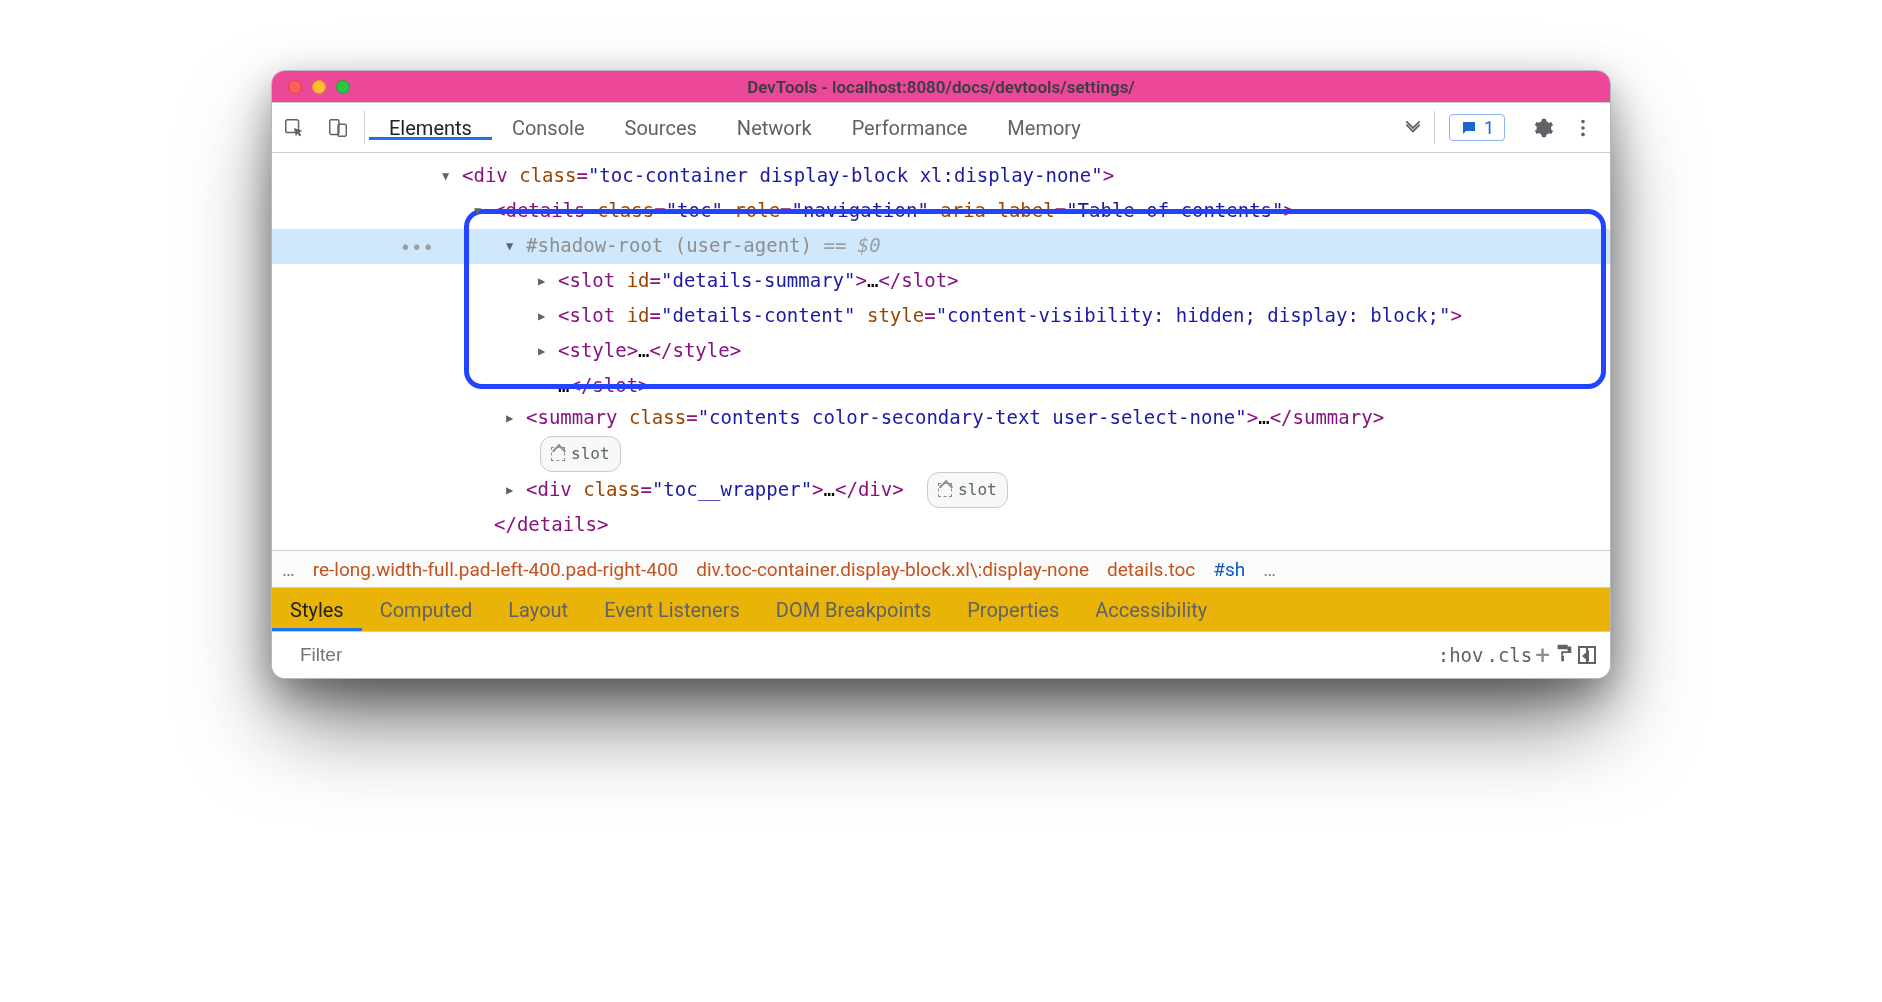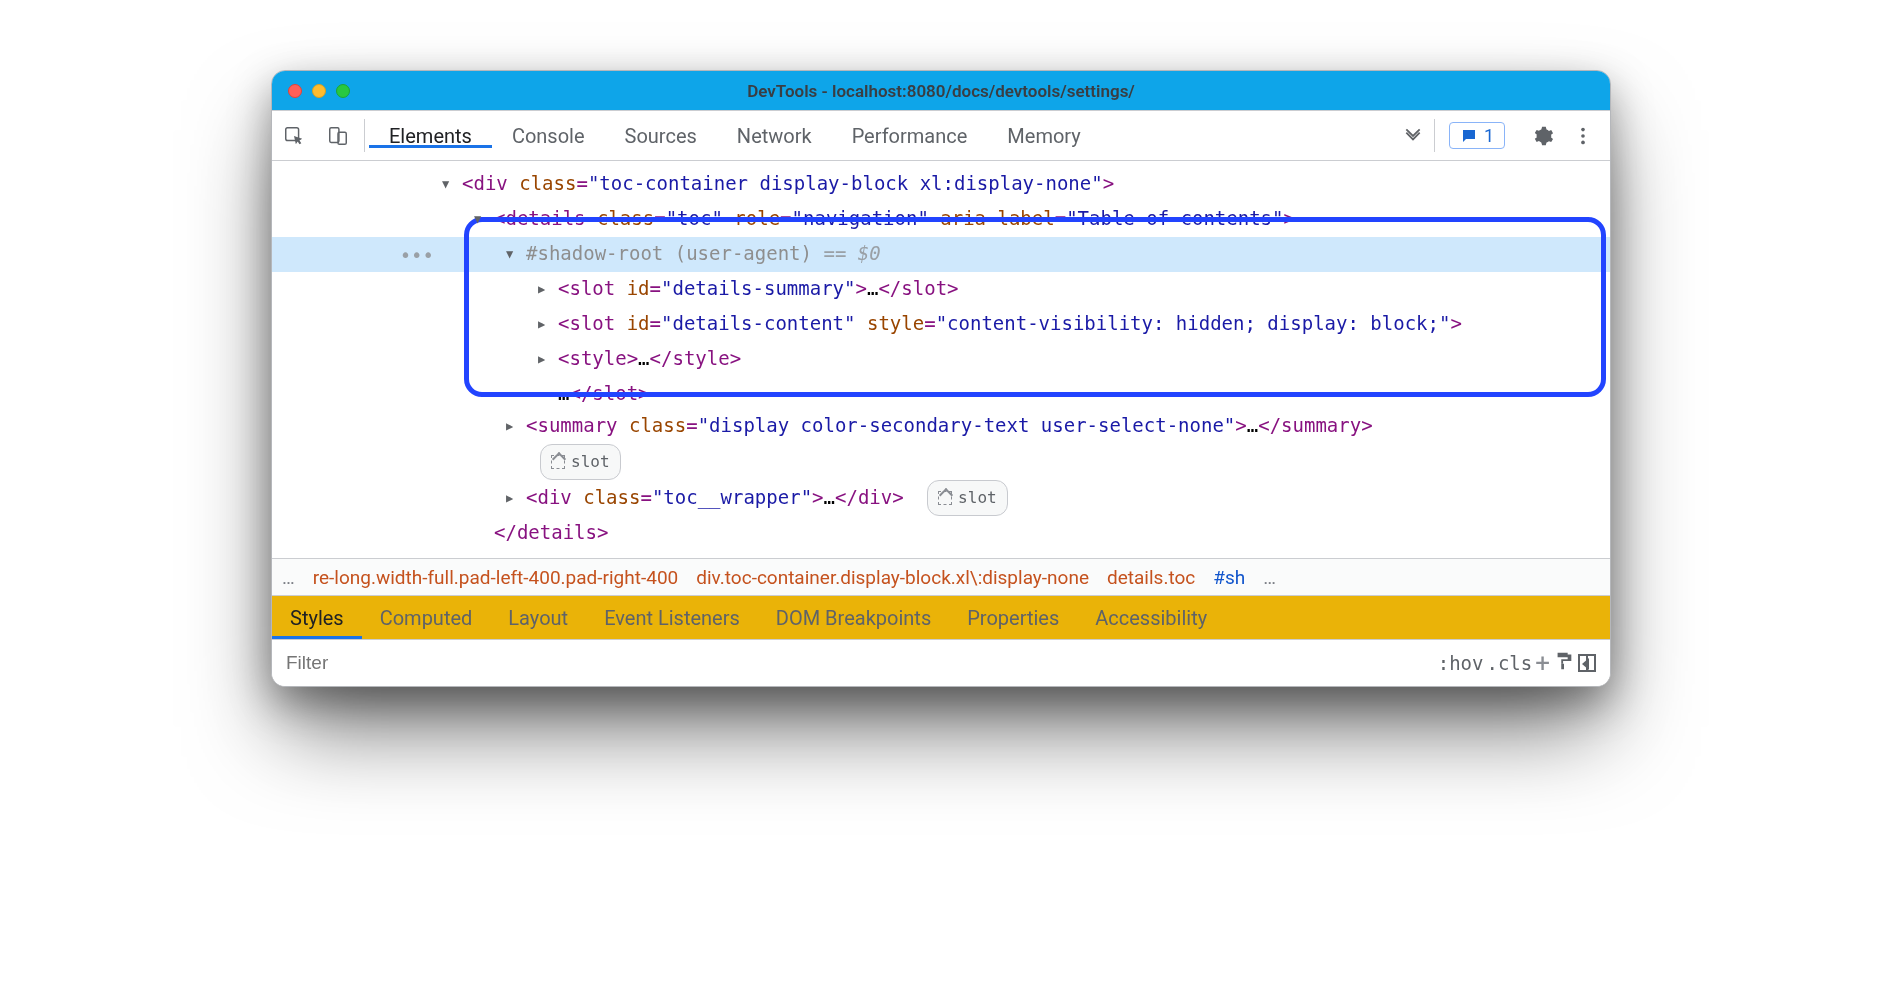--- a/index.html
+++ b/index.html
@@ -25,21 +25,21 @@
   .window{
     width:1340px;
     border-radius:14px;
     background:var(--panel-bg);
     box-shadow:0 50px 90px -10px rgba(0,0,0,.55), 0 15px 40px rgba(0,0,0,.35);
     border:1px solid #b5b7bb;
     overflow:hidden;
   }
 
   
-  .titlebar{display:flex;align-items:center;height:40px;background:#0ea5e9;border-bottom:1px solid var(--border);position:relative}
+  .titlebar{display:flex;align-items:center;height:32px;background:#ec4899;border-bottom:1px solid var(--border);position:relative}
   .traffic{display:flex;gap:10px;padding-left:16px}
   .dot{width:14px;height:14px;border-radius:50%}
   .dot.red{background:#ff5f57;border:1px solid #e24238}
   .dot.yellow{background:#febc2e;border:1px solid #d6a022}
   .dot.green{background:#28c840;border:1px solid #1ea533}
   .title{position:absolute;left:0;right:0;text-align:center;font-size:17px;font-weight:600;color:#3a3d42;pointer-events:none}
 
   
   .toolbar{display:flex;align-items:stretch;height:50px;border-bottom:1px solid var(--border);background:var(--toolbar-bg)}
   .tool-icon{width:44px;display:flex;align-items:center;justify-content:center;color:#5f6368}
@@ -89,21 +89,21 @@
   .crumb.link{color:var(--link)}
   .crumbs .ell{color:#7c7f86}
 
   
   .subtabs{display:flex;align-items:stretch;height:44px;border-bottom:1px solid var(--border);background:#eab308}
   .subtab{display:flex;align-items:center;padding:0 18px;font-size:20px;color:#5f6368}
   .subtab.active{color:#202124;box-shadow:inset 0 -3px 0 0 var(--tab-active)}
 
   
   .filterbar{display:flex;align-items:center;height:46px;background:#fff}
-  .filter-input{flex:1;border:none;font-size:19px;padding:0 14px;color:#9aa0a6;outline:none;background:transparent}
+  .filter-input{flex:1;border:none;font-size:19px;padding:0 28px;color:#9aa0a6;outline:none;background:transparent}
   .fb-tools{display:flex;align-items:center;gap:3px;padding:0 14px;color:#5f6368;font-family:var(--mono);font-size:19px}
   .fb-tools .plus{font-family:var(--sans);font-size:26px;line-height:1;color:#8a8d93}
   .fb-tools svg{width:22px;height:22px;fill:#5f6368}
   .panel-toggle{border:2px solid #5f6368;width:18px;height:18px;position:relative}
   .panel-toggle::before{content:"";position:absolute;right:-1px;top:-1px;bottom:-1px;width:7px;border-left:2px solid #5f6368}
   .panel-toggle .tri{position:absolute;left:2px;top:2px;border-top:6px solid transparent;border-bottom:6px solid transparent;border-right:7px solid #5f6368}
 
 </style>
 </head>
 <body>
@@ -229,21 +229,21 @@
         <div class="gutter"></div>
         <div class="content ind4" style="padding-left:116px">
           <span>…</span><span class="punct">&lt;/</span><span class="tagc">slot</span><span class="punct">&gt;</span>
         </div>
       </div>
 
       <div class="line">
         <div class="gutter"></div>
         <div class="content ind3">
           <span class="tw right"></span><span class="punct">&lt;</span><span class="tagc">summary</span>
-          <span> </span><span class="attrn">class</span><span class="punct">=</span><span class="quote">"</span><span class="attrv">display color-secondary-text user-select-none</span><span class="quote">"</span><span class="punct">&gt;</span><span>…</span><span class="punct">&lt;/</span><span class="tagc">summary</span><span class="punct">&gt;</span>
+          <span> </span><span class="attrn">class</span><span class="punct">=</span><span class="quote">"</span><span class="attrv">contents color-secondary-text user-select-none</span><span class="quote">"</span><span class="punct">&gt;</span><span>…</span><span class="punct">&lt;/</span><span class="tagc">summary</span><span class="punct">&gt;</span>
         </div>
       </div>
 
       <div class="line">
         <div class="gutter"></div>
         <div class="content ind3" style="padding-left:86px">
           <span class="chip">
             <span class="sloticon"></span>
             <span>slot</span>
           </span>

